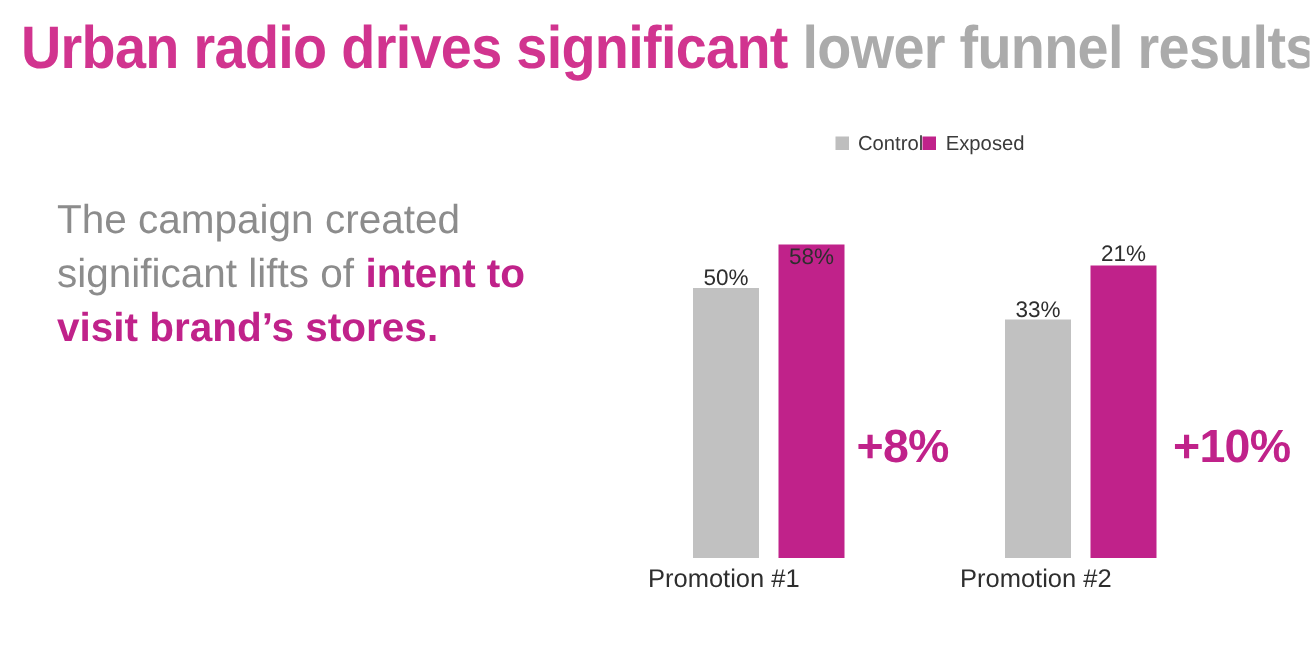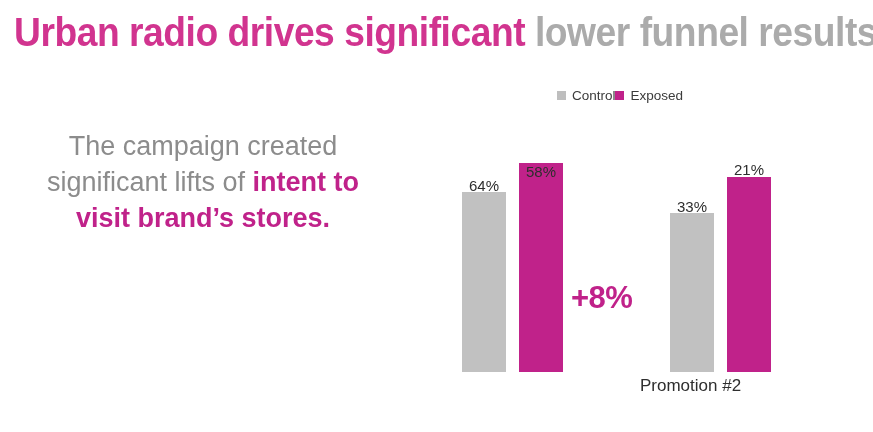--- a/index.html
+++ b/index.html
@@ -32,21 +32,20 @@
   }
   #slide-title .t-accent { color: #D1348F; }
   #slide-title .t-muted  { color: #ABABAB; }
 
   
   #callout-text {
     position: absolute;
     left: 38px;
     top: 128px;
     width: 330px;
-    text-align: center;
     font-size: 27px;
     line-height: 36px;
     color: #8C8C8C;
   }
   #callout-text .c-accent {
     color: #C0228A;
     font-weight: bold;
   }
 
   
@@ -158,29 +157,31 @@
     <span>Exposed</span>
   </div>
 </div>
 
 <div id="bar-chart">
 
   <div class="bar-group g0">
     <div class="plot">
       <div class="bar control" style="height:180px"></div>
       <div class="bar exposed" style="height:209px"></div>
-      <div class="bar-value control" style="top:57px">64%</div>
+      <div class="bar-value control" style="top:57px">50%</div>
       <div class="bar-value exposed" style="top:43px">58%</div>
     </div>
+    <div class="group-label">Promotion #1</div>
     <div class="lift-badge b0">+8%</div>
   </div>
 
   <div class="bar-group g1">
     <div class="plot">
       <div class="bar control" style="height:159px"></div>
       <div class="bar exposed" style="height:195px"></div>
       <div class="bar-value control" style="top:78px">33%</div>
       <div class="bar-value exposed" style="top:41px">21%</div>
     </div>
     <div class="group-label">Promotion #2</div>
+    <div class="lift-badge b1">+10%</div>
   </div>
 
 </div>
 
 </body></html>

